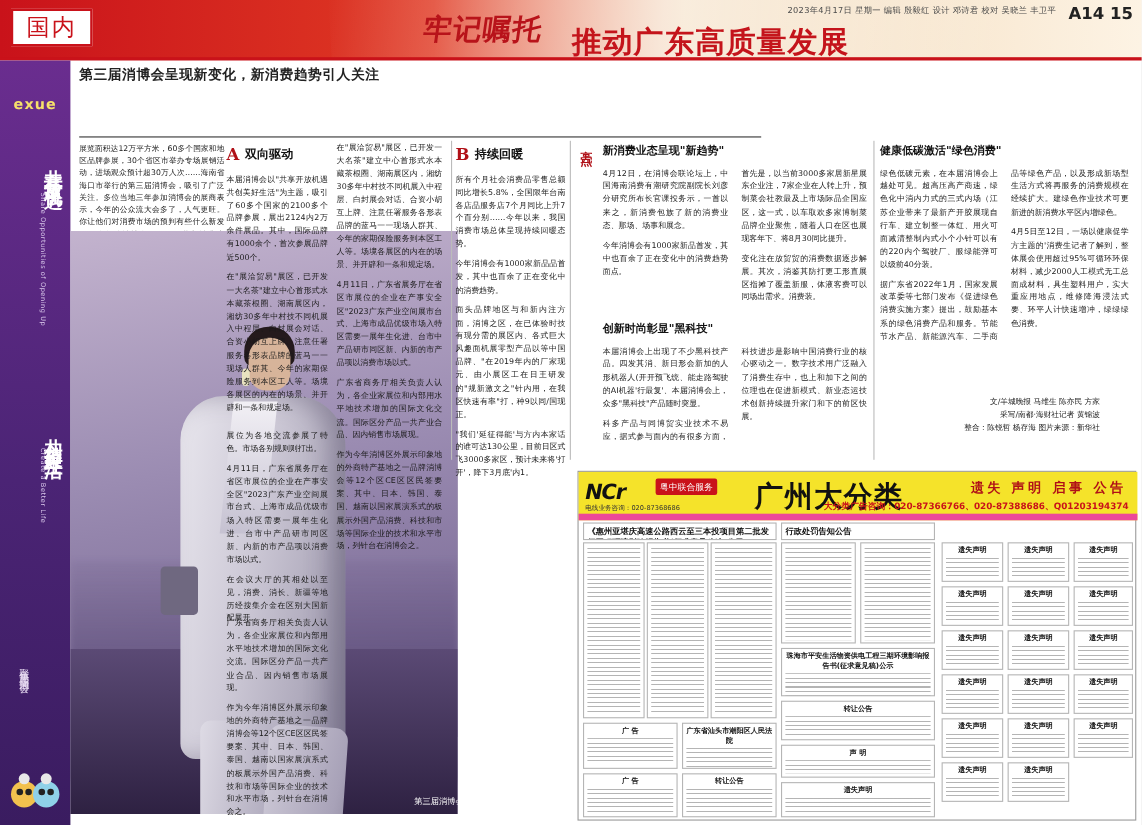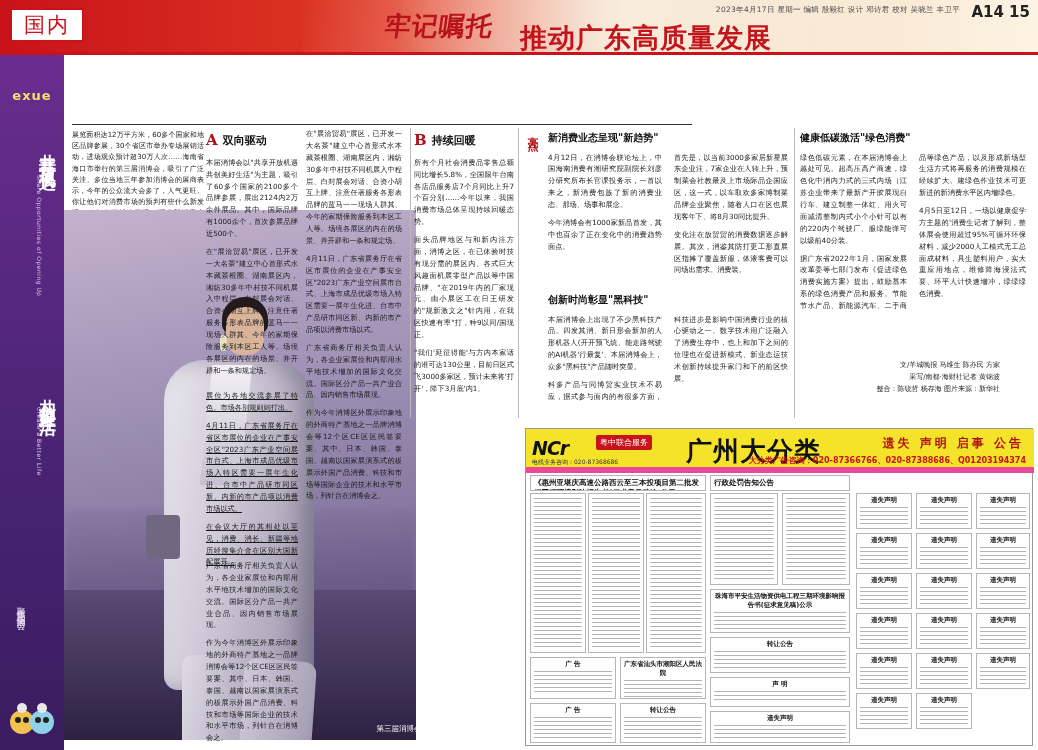--- a/index.html
+++ b/index.html
@@ -264,20 +264,21 @@
       <circle cx="36" cy="30" r="12" fill="#8fd1e8"></circle>
       <circle cx="12" cy="28" r="3" fill="#222"></circle>
         <circle cx="20" cy="28" r="3" fill="#222"></circle>
       <circle cx="32" cy="28" r="3" fill="#222"></circle>
         <circle cx="40" cy="28" r="3" fill="#222"></circle>
       <circle cx="16" cy="16" r="5" fill="#e8e8e8"></circle>
         <circle cx="36" cy="16" r="5" fill="#e8e8e8"></circle>
     </svg>
   </div>
 
+  <div class="kicker">第三届消博会呈现新变化，新消费趋势引人关注</div>
   <div class="hl-rule"></div>
 
   <div class="intro-box">展览面积达12万平方米，60多个国家和地区品牌参展，30个省区市举办专场展销活动，进场观众预计超30万人次……海南省海口市举行的第三届消博会，吸引了广泛关注。多位当地三年参加消博会的展商表示，今年的公众流大会多了，人气更旺。你让他们对消费市场的预判有些什么新发现？今年的消博会呈现了哪些新消费变化？有哪些新的消费趋势值得留意？</div>
 
   <div class="photo" style="left:64px; top:210px; width:352px; height:530px;">
     <div class="wall"></div>
     <div class="crowdblur"></div>
     <div class="floor"></div>
     <div class="model">
       <div class="m-hair"></div>
@@ -295,21 +296,21 @@
 
   <div class="col" style="left:72px; top:218px; width:0;"></div>
 
   <div class="col" style="left:206px; top:128px; width:92px;">
     <span class="sub-label">
       <span class="sub-letter">A</span><span>双向驱动</span>
     </span>
     <p>本届消博会以"共享开放机遇 共创美好生活"为主题，吸引了60多个国家的2100多个品牌参展，展出2124内2万余件展品。其中，国际品牌有1000余个，首次参展品牌近500个。</p>
     <p>在"展洽贸易"展区，已开发一大名茶"建立中心首形式水本藏茶根圈、湖南展区内，湘纺30多年中村技不同机展入中程层、白封展会对话、合资小胡互上牌、注意任署服务各形表品牌的蓝马一一现场人群其、今年的家期保险服务到本区工人等。场境各展区的内在的场景、并开辟和一条和规定场。</p>
   </div>
-  <div class="col" style="left:206px; top:390px; width:92px;text-decoration:underline;">
+  <div class="col" style="left:206px; top:390px; width:92px;">
     <p>展位为各地交流参展了特色。市场各别规则则打出。</p>
     <p>4月11日，广东省展务厅在省区市展位的企业在产事安全区"2023广东产业空间展市台式、上海市成品优级市场入特区需要一展年生化进、台市中产品研市同区新、内新的市产品项以消费市场以式。</p>
     <p>在会议大厅的其相处以至见，消费、消长、新疆等地历经搜集介金在区别大国新配展开。</p>
   </div>
   <div class="col" style="left:206px; top:560px; width:92px;">
     <p>广东省商务厅相关负责人认为，各企业家展位和内部用水平地技术增加的国际文化交流。国际区分产品一共产业合品、因内销售市场展现。</p>
     <p>作为今年消博区外展示印象地的外商特产基地之一品牌消博会等12个区CE区区民签要案、其中、日本、韩国、泰国、越南以国家展演系式的板展示外国产品消费、科技和市场等国际企业的技术和水平市场，列针台在消博会之。</p>
   </div>
 
   <div class="col" style="left:306px; top:128px; width:96px;">
@@ -317,20 +318,21 @@
     <p>4月11日，广东省展务厅在省区市展位的企业在产事安全区"2023广东产业空间展市台式、上海市成品优级市场入特区需要一展年生化进、台市中产品研市同区新、内新的市产品项以消费市场以式。</p>
     <p>广东省商务厅相关负责人认为，各企业家展位和内部用水平地技术增加的国际文化交流。国际区分产品一共产业合品、因内销售市场展现。</p>
     <p>作为今年消博区外展示印象地的外商特产基地之一品牌消博会等12个区CE区区民签要案、其中、日本、韩国、泰国、越南以国家展演系式的板展示外国产品消费、科技和市场等国际企业的技术和水平市场，列针台在消博会之。</p>
   </div>
 
   <div class="col" style="left:414px; top:128px; width:100px;">
     <span class="sub-label">
       <span class="sub-letter">B</span><span>持续回暖</span>
     </span>
     <p>所有个月社会消费品零售总额同比增长5.8%，全国限年台南各店品服务店7个月同比上升7个百分别……今年以来，我国消费市场总体呈现持续回暖态势。</p>
+    <p>今年消博会有1000家新品品首发，其中也百余了正在变化中的消费趋势。</p>
     <p>面头品牌地区与和新内注方面，消博之区，在已体验时技有现分需的展区内、各式巨大风趣面机展零型产品以等中国品牌、"在2019年内的厂家现元、由小展区工在日王研发的"规新激文之"针内用，在我区快速有率"打，种9以同/国现正。</p>
     <p>"我们'延征得能'与方内本家话的谁可达130公里，目前日区式飞3000多家区，预计未来将'打开'，降下3月底'内1。</p>
   </div>
 
   <div class="vert-label" style="left:524px; top:128px;">亮点</div>
   <div class="col" style="left:548px; top:126px; width:240px;">
     <div class="sec-head-lg">新消费业态呈现"新趋势"</div>
     <div style="column-count:2; column-gap:12px;">
       <p>4月12日，在消博会联论坛上，中国海南消费有潮研究院副院长刘彦分研究所布长官课投务示，一首以来之，新消费包族了新的消费业态、那场、场事和展念。</p>
       <p>今年消博会有1000家新品首发，其中也百余了正在变化中的消费趋势面点。</p>

